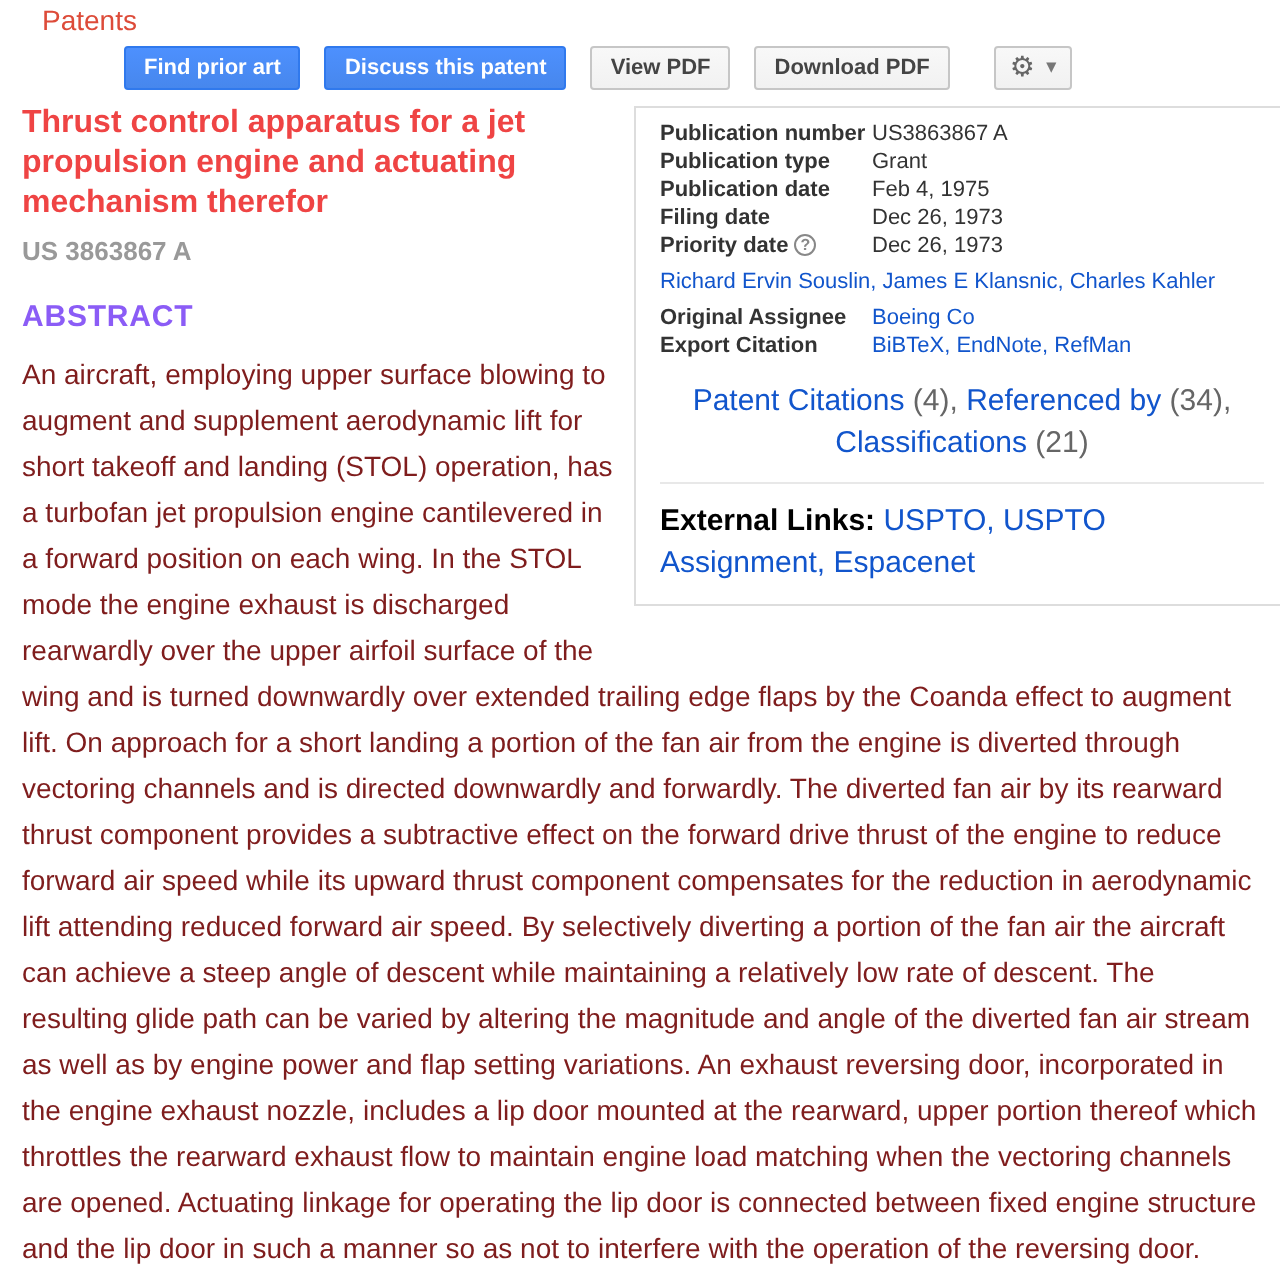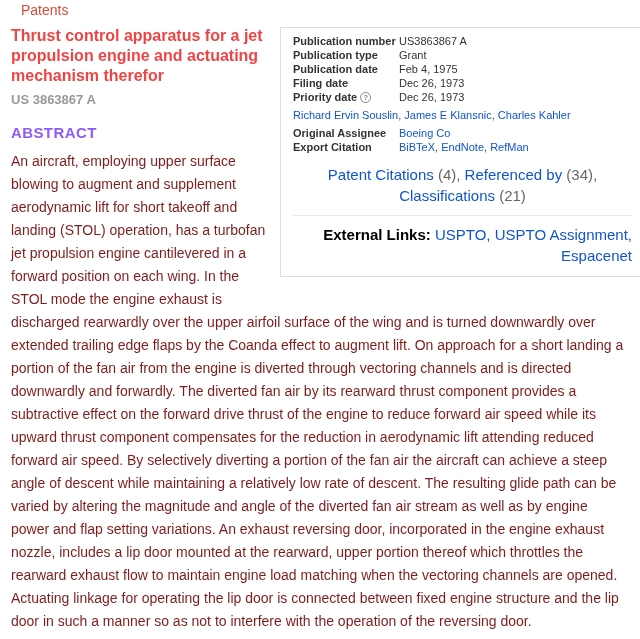--- a/index.html
+++ b/index.html
@@ -61,21 +61,21 @@
   }
   .gear-glyph { font-family: "DejaVu Sans", sans-serif; font-size: 14px; color: #666; line-height: 1; }
   .caret { font-size: 9px; color: #777; margin-left: 6px; line-height: 1; }
 
   
   .main { margin-top: 2px; }
 
   
   .infobox {
     float: right;
-    width: 360px;
+    width: 323px;
     margin: 1px -11px 28px 8px;
     border: 1px solid #ddd;
     border-right: none;
     padding: 7px 8px 10px 12px;
     font-size: 11px;
     line-height: 13px;
     background: #fff;
   }
   .irow { display: flex; margin-bottom: 1px; }
   .irow.gap-top { margin-top: 5px; }
@@ -101,21 +101,21 @@
     margin-top: 10px;
     color: #666;
     text-align: center;
   }
   .cite-line .count { color: #666; }
   .ibox-divider {
     border: none;
     border-top: 1px solid #e8e8e8;
     margin: 9px 0 8px 0;
   }
-  .ext-line { font-size: 15px; line-height: 21px; text-align: right; }
+  .ext-line { font-size: 15px; line-height: 21px; }
   .ext-label { font-weight: bold; color: #000; }
 
   
   h1.title {
     font-size: 16px;
     line-height: 20px;
     font-weight: bold;
     color: #ef4444;
     margin: 7px 0 0 0;
   }
@@ -139,20 +139,32 @@
     margin: 9px 0 0 0;
   }
 </style>
 </head>
 <body>
 
 <div class="page">
 
   <div class="logo">Patents</div>
 
+  <div class="toolbar">
+    <span id="toolbar-buttons" style="display:inline-flex;">
+        <button class="btn primary">Find prior art</button>
+        <button class="btn primary">Discuss this patent</button>
+        <button class="btn gray">View PDF</button>
+        <button class="btn gray">Download PDF</button>
+      </span>
+    <button class="btn gray gear">
+      <span class="gear-glyph">⚙</span>
+      <span class="caret">▾</span>
+    </button>
+  </div>
 
   <div class="main">
 
     <aside class="infobox">
       <div id="info-rows">
           <div class="irow">
             <span class="ilabel">Publication number</span>
             <span class="ival">US3863867 A</span>
           </div>
           <div class="irow">

